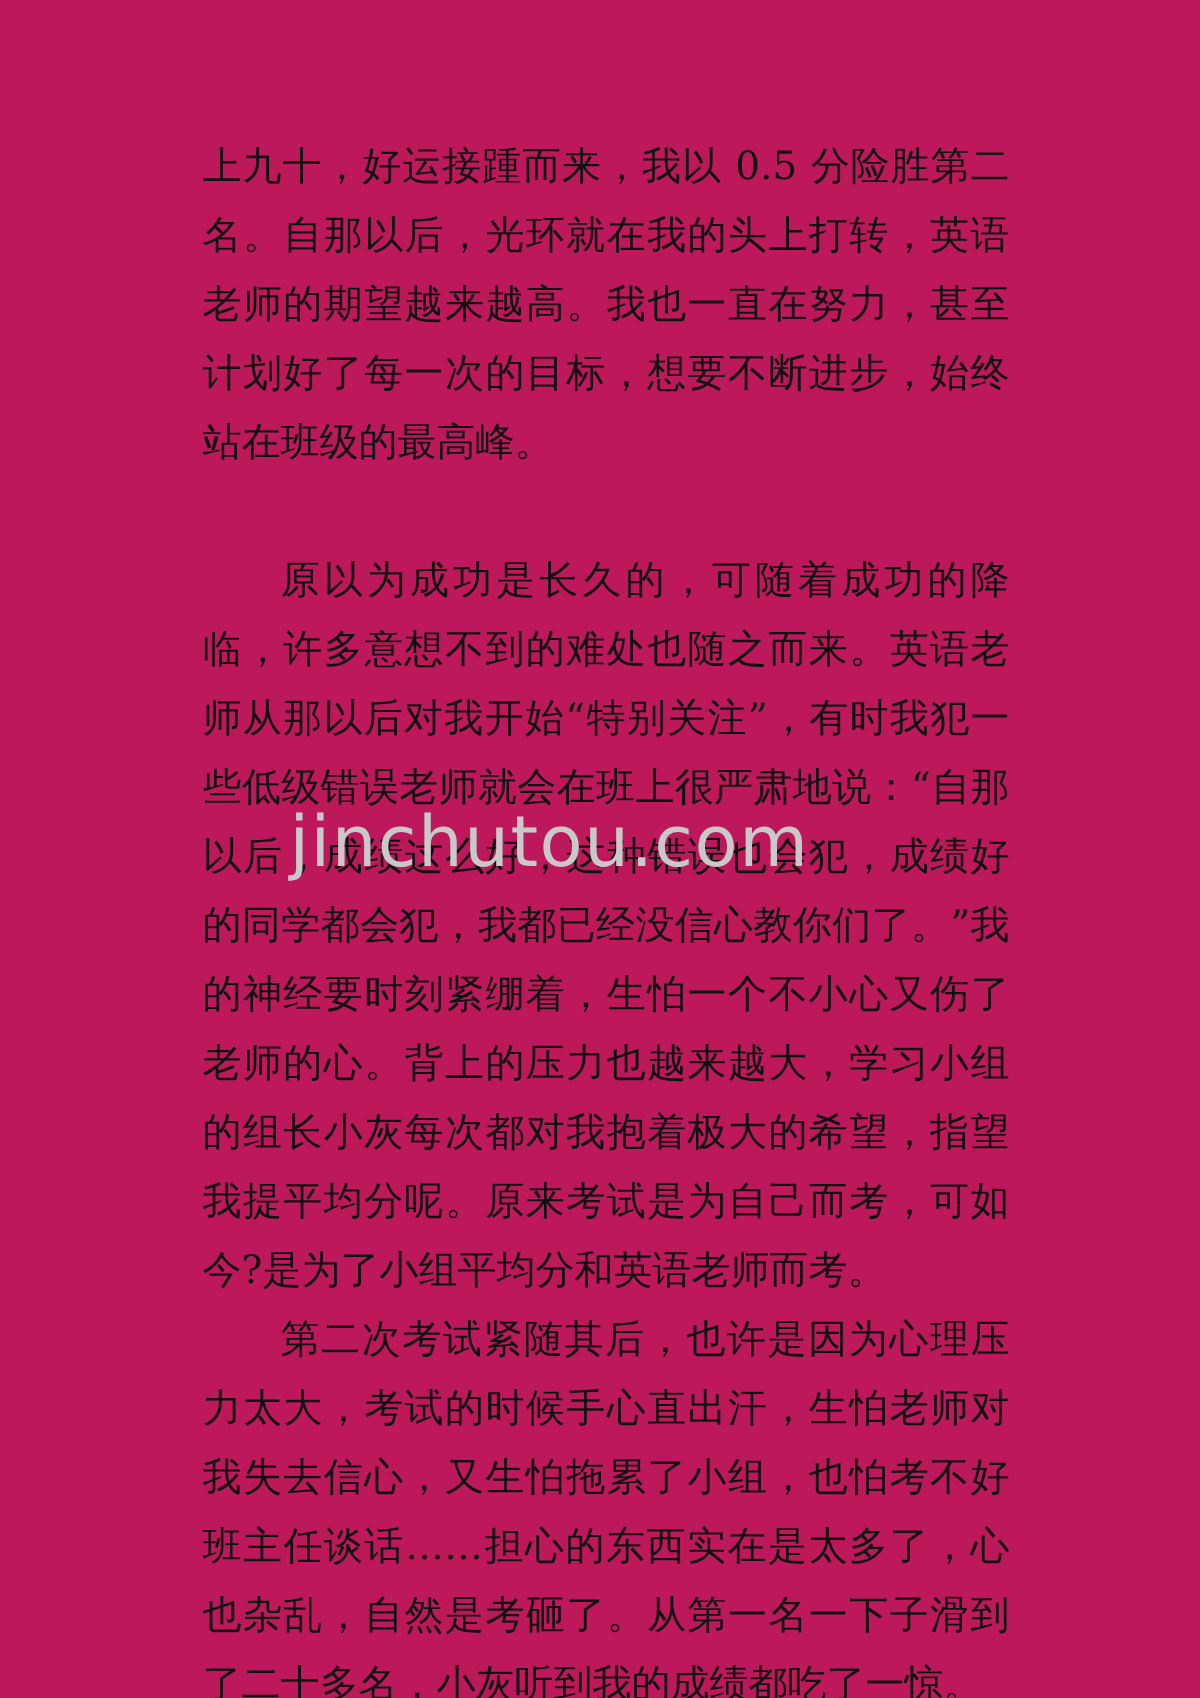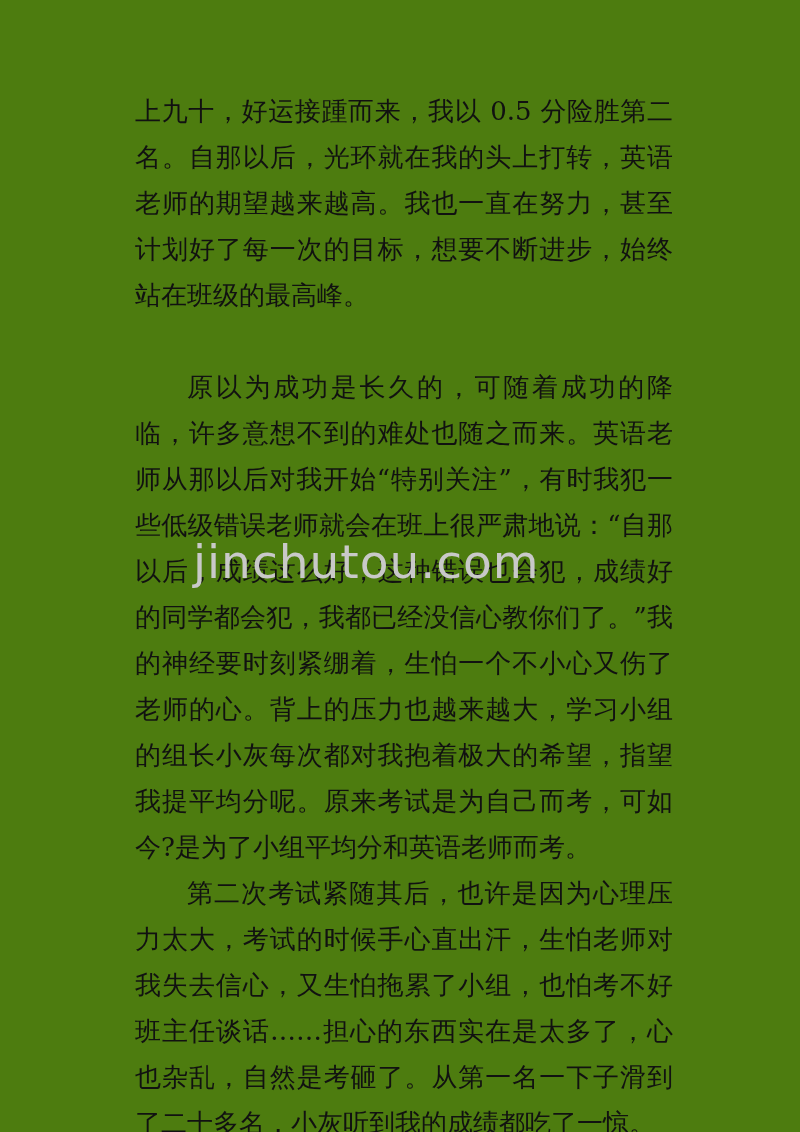--- a/index.html
+++ b/index.html
@@ -5,21 +5,21 @@
   html, body {
     margin: 0;
     padding: 0;
     background: #ffffff;
   }
 
   .page {
     position: relative;
     width: 800px;
     height: 1132px;
-    background: #4d7c0f;
+    background: #be185d;
     overflow: hidden;
     box-sizing: border-box;
   }
 
   .text-column {
     position: absolute;
     left: 135px;
     top: 88px;
     width: 538px;
   }

